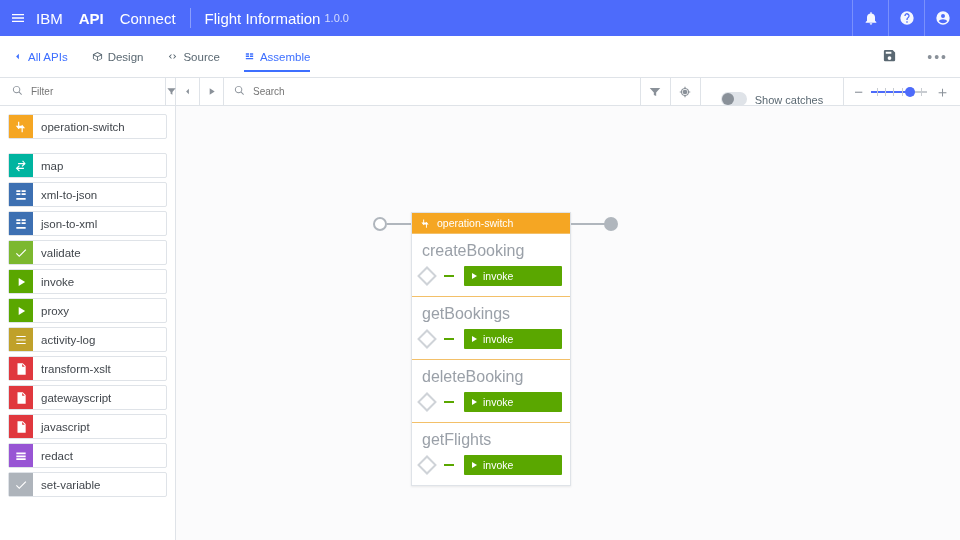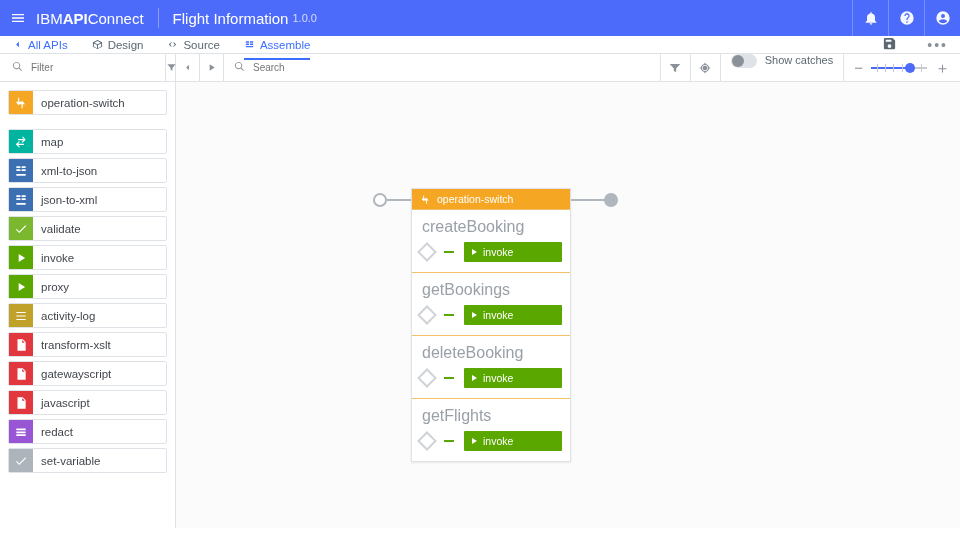--- a/index.html
+++ b/index.html
@@ -20,33 +20,33 @@
     --red-ico:#e0383e;
     --purple:#9855d4;
     --lime:#7cb82f;
   }
   *{box-sizing:border-box}
   body{margin:0;font-family:"Helvetica Neue",Arial,sans-serif;font-size:12px;color:#333;width:960px;height:540px;overflow:hidden;background:#fff}
 
   
   .hdr{height:36px;background:var(--blue);display:flex;align-items:center;color:#fff}
   .hdr .menu{width:36px;height:36px;display:flex;align-items:center;justify-content:center;cursor:pointer}
-  .hdr .brand{font-size:15px;display:flex;align-items:baseline;gap:0;white-space:nowrap}
+  .hdr .brand{font-size:15px;display:flex;align-items:baseline;gap:16px;white-space:nowrap}
   .hdr .brand .b1{font-weight:300}
   .hdr .brand .b2{font-weight:700}
   .hdr .brand .b3{font-weight:300}
   .hdr .divider{width:1px;height:20px;background:rgba(255,255,255,.35);margin:0 14px}
   .hdr .api{font-size:15px;font-weight:300}
   .hdr .ver{font-size:11px;opacity:.75;margin-left:4px}
   .hdr .sp{flex:1}
   .hdr .rbtn{width:36px;height:36px;display:flex;align-items:center;justify-content:center;border-left:1px solid rgba(255,255,255,.25);cursor:pointer}
   .hdr .rbtn svg{fill:#fff;opacity:.95;width:16px;height:16px}
 
   
-  .subhdr{height:18px;border-bottom:1px solid var(--gray-200);display:flex;align-items:center;padding:0 12px 0 12px;gap:24px;background:#fff}
+  .subhdr{height:42px;border-bottom:1px solid var(--gray-200);display:flex;align-items:center;padding:0 12px 0 12px;gap:24px;background:#fff}
   .subhdr .left{display:flex;align-items:center;gap:24px}
   .tab{display:flex;align-items:center;gap:5px;color:#5a6872;font-size:11.5px;height:30px;cursor:pointer}
   .tab.link{color:var(--tab-blue)}
   .tab.active{color:var(--tab-blue);border-bottom:2px solid var(--tab-blue);height:30px;padding-top:2px}
   .tab svg{width:11px;height:11px;fill:currentColor}
   .subhdr .sp{flex:1}
   .subhdr .rico{color:#5a6872;cursor:pointer;padding:0 6px}
   .subhdr .rico svg{width:15px;height:15px;fill:currentColor}
   .subhdr .dots{letter-spacing:2px;font-size:14px;color:#8a9199;cursor:pointer}
 
@@ -54,21 +54,21 @@
   .tools{height:28px;border-bottom:1px solid var(--gray-200);display:flex;align-items:center;background:#fff}
   .tools .filter-wrap{width:176px;display:flex;align-items:center;border-right:1px solid var(--gray-200);height:28px;padding-left:12px}
   .tools .search-ic{color:#8a9199;margin-right:6px}
   .tools input{border:0;outline:0;font-size:10px;color:#5a6872;flex:1;background:transparent}
   .tools .fbtn{width:22px;height:28px;border-left:1px solid var(--gray-200);display:flex;align-items:center;justify-content:center;color:#8a9199;cursor:pointer}
   .tools .nav{display:flex;align-items:center}
   .tools .nbtn{width:24px;height:28px;border-right:1px solid var(--gray-200);display:flex;align-items:center;justify-content:center;color:#8a9199;cursor:pointer}
   .tools .search2{flex:1;display:flex;align-items:center;padding-left:10px}
   .tools .rgroup{display:flex;align-items:center;height:28px}
   .tools .rbtn{width:30px;height:28px;border-left:1px solid var(--gray-200);display:flex;align-items:center;justify-content:center;color:#8a9199;cursor:pointer}
-  .sw-wrap{display:flex;align-items:flex-start;gap:8px;padding:0 10px;border-left:1px solid var(--gray-200);height:28px}
+  .sw-wrap{display:flex;align-items:flex-end;gap:8px;padding:0 20px;border-left:1px solid var(--gray-200);height:28px}
   .sw{width:26px;height:14px;border-radius:7px;background:var(--gray-200);position:relative}
   .sw::after{content:"";position:absolute;width:12px;height:12px;border-radius:50%;background:#8a9199;top:1px;left:1px}
   .sw-label{font-size:11px;color:#5a6872}
   .zoom{display:flex;align-items:center;gap:8px;padding:0 10px;border-left:1px solid var(--gray-200);height:28px}
   .zoom .zb{color:#8a9199;cursor:pointer;font-size:15px;line-height:1}
   .slider{width:56px;height:2px;background:var(--gray-300,#c8ccd1);position:relative}
   .slider::before{content:"";position:absolute;left:0;width:62%;height:2px;background:var(--blue)}
   .slider .kn{position:absolute;left:60%;top:-4px;width:10px;height:10px;border-radius:50%;background:var(--blue)}
   .slider .tk{position:absolute;top:-3px;width:1px;height:8px;background:#c8ccd1}
 

